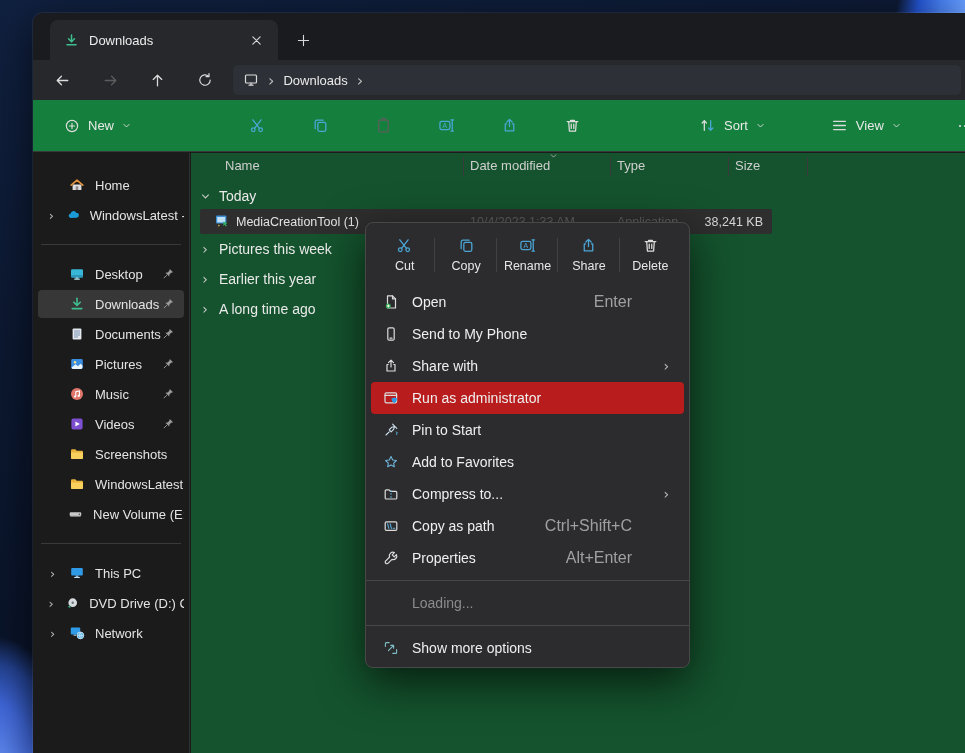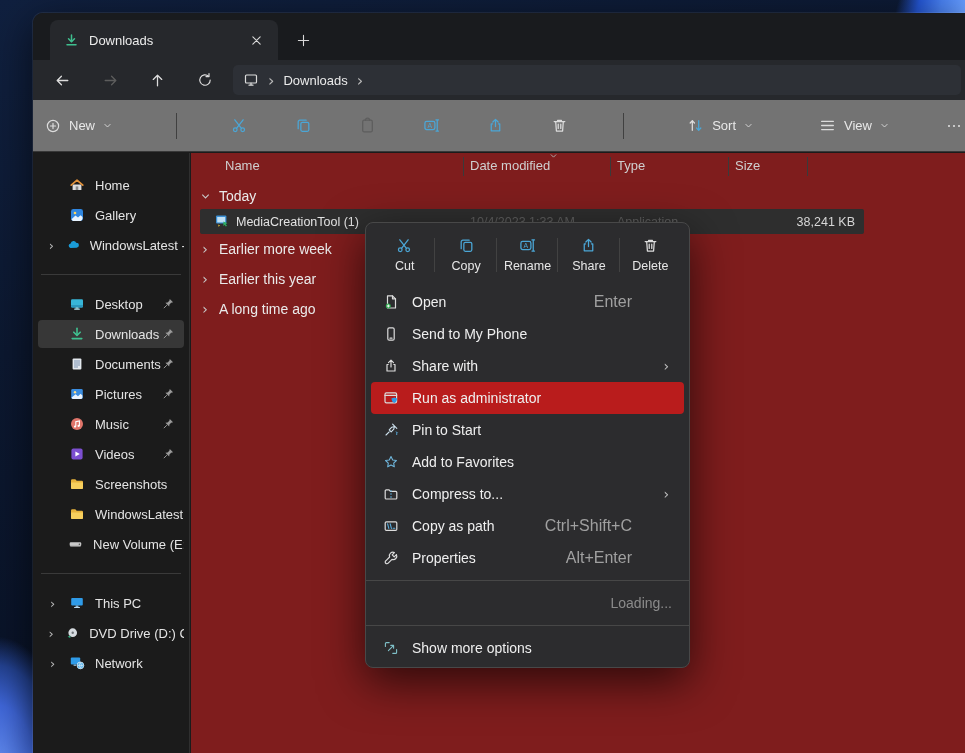--- a/index.html
+++ b/index.html
@@ -32,70 +32,70 @@
   
   .navbar { position:absolute; left:0; top:47px; right:0; height:40px; background:#26282c; }
   .nav-btn { position:absolute; top:5px; width:32px; height:30px; border-radius:4px;
     display:flex; align-items:center; justify-content:center; font-size:16px; color:#e6e6e6; }
   .nav-btn.disabled { color:#6b6b6b; }
   .addressbar { position:absolute; left:200px; right:4px; top:5px; height:30px;
     background:#2d3036; border-radius:5px; display:flex; align-items:center; padding:0 10px; gap:9px; }
   .crumb-text { font-size:13px; color:#eaeaea; }
   .crumb-chev { color:#b9b9b9; }
   
-  .toolbar { position:absolute; left:0; top:87px; right:0; height:52px; background:#737373;
-    border-bottom:1px solid #383838; display:flex; align-items:center; padding:0 2px;gap:46px; }
+  .toolbar { position:absolute; left:0; top:87px; right:0; height:52px; background:#15803d;
+    border-bottom:1px solid #383838; display:flex; align-items:center; padding:0 21px;gap:46px; }
   .tb-btn { height:36px; border-radius:4px; display:flex; align-items:center; gap:8px;
     padding:0 10px; color:#e8e8e8; font-size:13px; }
   .tb-icon-btn { width:40px; height:36px; border-radius:4px; display:flex; align-items:center; justify-content:center; }
   .tb-sep { width:1px; height:26px; background:#404040; margin:0 8px; }
   svg { display:block; }
   .stroke-ic { fill:none; stroke:#dcdcdc; stroke-width:1.2; stroke-linecap:round; stroke-linejoin:round; }
   .stroke-ac { fill:none; stroke:#4ba6d6; stroke-width:1.2; stroke-linecap:round; stroke-linejoin:round; }
   .stroke-dim { fill:none; stroke:#5d5d5d; stroke-width:1.2; stroke-linecap:round; stroke-linejoin:round; }
   
   .sidebar { position:absolute; left:0; top:140px; bottom:0; width:157px; background:#1b1b1b;
     border-right:1px solid #2f2f2f; padding-top:16px; }
   .sb-row { height:28px; margin:2px 5px; border-radius:4px; display:flex; align-items:center;
     padding-left:8px; gap:10px; font-size:13px; color:#e4e4e4; position:relative;text-align:right; }
   .sb-row .chev-cell { width:13px; display:flex; justify-content:center; color:#b9b9b9; }
   .sb-row.selected { background:#373737; }
   .sb-label { white-space:nowrap; overflow:hidden; }
   .sb-pin { position:absolute; right:9px; top:7px; }
   .sb-div { height:1px; background:#3a3a3a; margin:15px 8px; }
   
-  .main { position:absolute; left:158px; top:140px; right:0; bottom:0; background:#7f1d1d; }
+  .main { position:absolute; left:158px; top:140px; right:0; bottom:0; background:#14532d; }
   .col-header { position:absolute; top:0; left:0; right:0; height:27px; font-size:13px; color:#cfcfcf; }
   .col-h { position:absolute; top:5px; }
   .col-sep { position:absolute; top:4px; width:1px; height:19px; background:#3a3a3a; }
   .sort-chev { position:absolute; top:-1px; left:358px; color:#b0b0b0; }
   .group-row { position:absolute; left:8px; display:flex; align-items:center; gap:8px; height:24px;
     font-size:14px; color:#eaeaea; }
   .grp-chev { width:12px; display:flex; justify-content:center; color:#c8c8c8; }
-  .file-row { position:absolute; left:9px; top:56px; width:664px; height:25px; background:#2e2e2e;
+  .file-row { position:absolute; left:9px; top:56px; width:572px; height:25px; background:#2e2e2e;
     border-radius:2px; display:flex; align-items:center; font-size:12.5px; color:#e2e2e2; }
   .f-icon { position:absolute; left:14px; top:4px; }
   .f-name { position:absolute; left:36px; }
   .f-date { position:absolute; left:270px; color:#8f8f8f; opacity:.5; filter:blur(.4px); }
   .f-type { position:absolute; left:417px; color:#8f8f8f; opacity:.5; filter:blur(.4px); }
   .f-size { position:absolute; right:9px; color:#d6d6d6; }
   
   .ctx-menu { position:absolute; left:365px; top:222px; width:325px; z-index:50;
     background:#2c2c2e; border:1px solid #484848; border-radius:8px;
     box-shadow:0 14px 45px rgba(0,0,0,.65); padding:3px 0 3px; }
   .cmd-row { display:flex; height:54px; margin:2px 8px 4px; }
   .cmd-btn { flex:1; display:flex; flex-direction:column; align-items:center; justify-content:center;
     gap:5px; border-radius:4px; position:relative; }
   .cmd-btn:not(:last-child)::after { content:""; position:absolute; right:0; top:10px; bottom:10px;
     width:1px; background:#424242; }
   .cmd-label { font-size:12.5px; color:#e6e6e6; }
   .ctx-item { height:32px; margin:0 5px; border-radius:4px; display:flex; align-items:center;
     gap:13px; padding:0 12px; font-size:14px; color:#efefef; position:relative; }
   .ctx-item.hl { background:#b91c1c; }
-  .ctx-item.disabled { color:#8b8b8b; padding-left:41px;justify-content:flex-end; }
+  .ctx-item.disabled { color:#8b8b8b; padding-left:41px; }
   .ctx-label { white-space:nowrap; }
   .shortcut { position:absolute; right:52px; font-size:16px; color:#a0a0a0; }
   .sub-chev { position:absolute; right:15px; color:#bdbdbd; font-size:14px; }
   .ctx-div { height:1px; background:#474747; margin:6px 0; }
   .chevron-r { font-family:"DejaVu Sans", sans-serif; }
 </style>
 </head>
 <body>
 
 <div class="desktop">
@@ -245,29 +245,20 @@
     <div class="sb-row">
       <span class="chev-cell"></span>
       <svg width="16" height="16" viewBox="0 0 16 16">
           <path d="M3.6 7.6 V13 H12.4 V7.6" fill="#dedede"></path>
           <path d="M2.2 8.2 L8 3.2 L13.8 8.2" fill="none" stroke="#e0903a" stroke-width="1.7" stroke-linecap="round" stroke-linejoin="round"></path>
           <rect x="6.7" y="9.4" width="2.6" height="3.6" fill="#8a8a8a"></rect>
         </svg>
       <span class="sb-label">Home</span>
     </div>
     <div class="sb-row">
-      <span class="chev-cell"></span>
-      <svg width="16" height="16" viewBox="0 0 16 16">
-          <rect x="2" y="2" width="12" height="12" rx="2.4" fill="#2f86e0"></rect>
-          <circle cx="6" cy="6" r="1.3" fill="#ffd75e"></circle>
-          <path d="M2.5 12.2 L6.5 8.6 L9 10.6 L11.5 8.2 L13.5 10 V11.6 A2.4 2.4 0 0 1 11.6 14 H4.4 A2.4 2.4 0 0 1 2.5 12.2 Z" fill="#e8f4ff"></path>
-        </svg>
-      <span class="sb-label">Gallery</span>
-    </div>
-    <div class="sb-row">
       <span class="chev-cell chevron-r">›</span>
       <svg width="16" height="16" viewBox="0 0 16 16">
           <path d="M4.2 11.6 a2.8 2.8 0 0 1 .3-5.5 a3.6 3.6 0 0 1 6.9-.7 a2.6 2.6 0 0 1 .5 5.9 Z" fill="#1a9bd7"></path>
         </svg>
       <span class="sb-label">WindowsLatest - Pe</span>
     </div>
 
     <div class="sb-div"></div>
 
     <div class="sb-row">
@@ -454,21 +445,21 @@
           </svg>
       </span>
       <span class="f-name">MediaCreationTool (1)</span>
       <span class="f-date">10/4/2023 1:33 AM</span>
       <span class="f-type">Application</span>
       <span class="f-size">38,241 KB</span>
     </div>
 
     <div class="group-row" style="top:84px">
       <span class="grp-chev chevron-r">›</span>
-      <span>Earlier more week</span>
+      <span>Pictures this week</span>
     </div>
     <div class="group-row" style="top:114px">
       <span class="grp-chev chevron-r">›</span>
       <span>Earlier this year</span>
     </div>
     <div class="group-row" style="top:144px">
       <span class="grp-chev chevron-r">›</span>
       <span>A long time ago</span>
     </div>
   </div>

